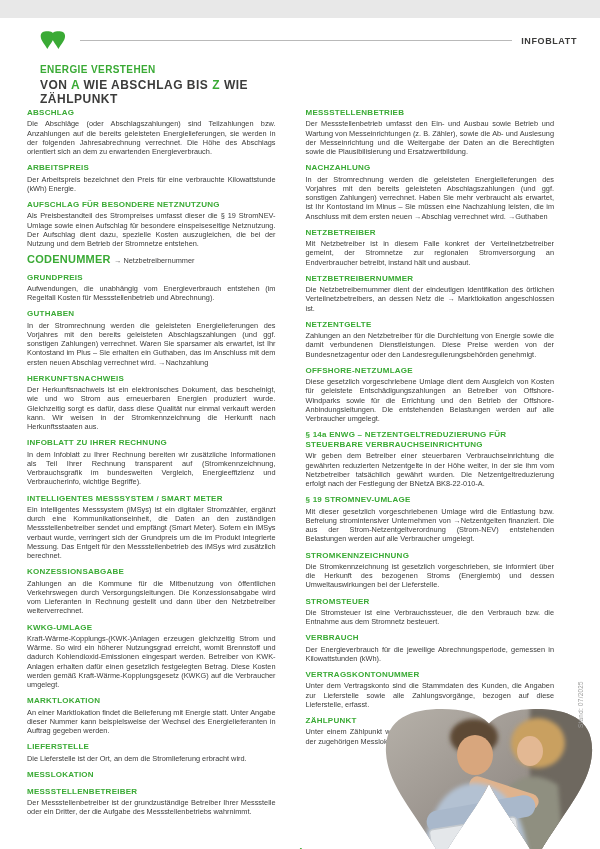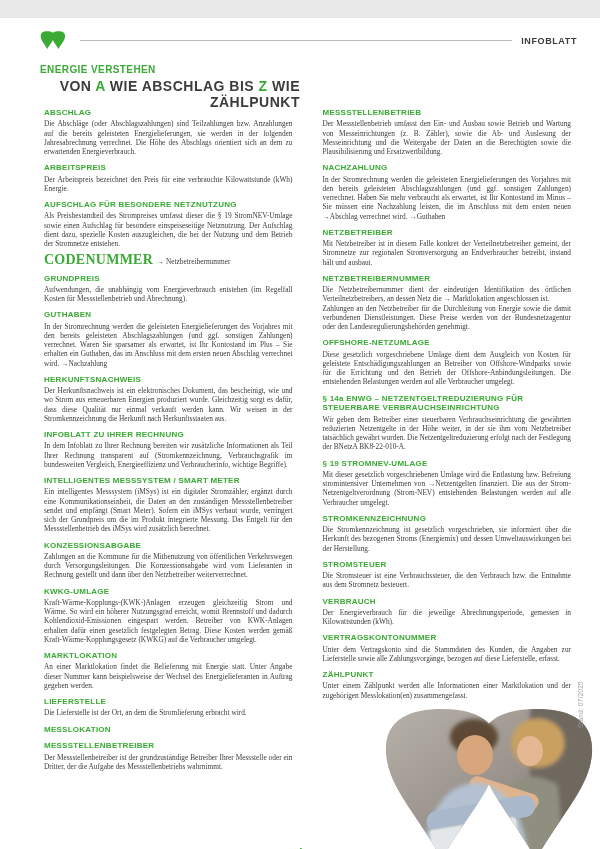--- a/index.html
+++ b/index.html
@@ -14,34 +14,34 @@
     display: flex; align-items: center; }
   .header .rule { flex: 1 1 auto; height: 1px; background: #b9b9b9;
     margin: 0 9px 0 14px; }
   .header .label { font-size: 9px; font-weight: bold; letter-spacing: 0.6px;
     color: #3c3c3b; }
   .logo-svg { width: 26px; height: 19px; display: block; }
   
   .titleblock { position: absolute; left: 40px; top: 46px; width: 260px; }
   .titleblock h1 { font-size: 10px; font-weight: bold; color: #3aaa35;
     letter-spacing: 0.4px; }
-  .subtitle { margin-top: 3px; font-size: 14px; font-weight: bold;
-    letter-spacing: 0.5px; color: #3c3c3b; text-align: right; }
+  .subtitle { margin-top: 3px; font-size: 12px; font-weight: bold;
+    letter-spacing: 0.5px; color: #3c3c3b; }
   .subtitle .g { color: #3aaa35; }
   
-  .columns { position: absolute; left: 44px; top: 84px; width: 527px;
+  .columns { position: absolute; left: 27px; top: 84px; width: 527px;
     display: flex; gap: 30px; }
   .col { width: 255px; }
   .entry h3 { color: #3aaa35; font-size: 8px; font-weight: bold;
     letter-spacing: 0.25px; margin: 7px 0 1.5px 0; line-height: 1.22; }
   .entry:first-child h3 { margin-top: 6px; }
   .entry p { font-size: 7.35px; line-height: 9.25px; text-align: justify;
-    color: #3c3c3b; font-family: Liberation Serif, serif; }
+    color: #3c3c3b; }
   .entry p.inline-entry { text-align: left; margin-top: 7px; }
-  .entry p.inline-entry .term { color: #3aaa35; font-size: 14px;
+  .entry p.inline-entry .term { color: #3aaa35; font-size: 11px;
     font-weight: bold; letter-spacing: 0.25px; }
   
   .page-number { position: absolute; bottom: 11px; left: 0; width: 600px;
     text-align: center; font-size: 8.5px; font-weight: bold; color: #3aaa35; }
   .stand { position: absolute; right: 16px; top: 630px; height: 80px;
     writing-mode: vertical-rl; transform: rotate(180deg);
     font-size: 6.3px; color: #9d9d9c; letter-spacing: 0.3px; }
   
   .photo { position: absolute; left: 380px; top: 689px; width: 220px;
     height: 160px; }
@@ -137,37 +137,38 @@
         </div>
         <div class="entry">
           <h3>NETZBETREIBER</h3>
           <p>Mit Netzbetreiber ist in diesem Falle konkret der Verteilnetzbetreiber gemeint, der Stromnetze zur regionalen Stromversorgung an Endverbraucher betreibt, instand hält und ausbaut.</p>
         </div>
         <div class="entry">
           <h3>NETZBETREIBERNUMMER</h3>
           <p>Die Netzbetreibernummer dient der eindeutigen Identifikation des örtlichen Verteilnetzbetreibers, an dessen Netz die → Marktlokation angeschlossen ist.</p>
         </div>
         <div class="entry">
+          <h3>NETZENTGELTE</h3>
           <p>Zahlungen an den Netzbetreiber für die Durchleitung von Energie sowie die damit verbundenen Dienstleistungen. Diese Preise werden von der Bundesnetzagentur oder den Landesregulierungsbehörden genehmigt.</p>
         </div>
         <div class="entry">
           <h3>OFFSHORE-NETZUMLAGE</h3>
           <p>Diese gesetzlich vorgeschriebene Umlage dient dem Ausgleich von Kosten für geleistete Entschädigungszahlungen an Betreiber von Offshore-Windparks sowie für die Errichtung und den Betrieb der Offshore-Anbindungsleitungen. Die entstehenden Belastungen werden auf alle Verbraucher umgelegt.</p>
         </div>
         <div class="entry">
           <h3>§ 14a ENWG – NETZENTGELTREDUZIERUNG FÜR STEUERBARE VERBRAUCHSEINRICHTUNG</h3>
           <p>Wir geben dem Betreiber einer steuerbaren Verbrauchseinrichtung die gewährten reduzierten Netzentgelte in der Höhe weiter, in der sie ihm vom Netzbetreiber tatsächlich gewährt wurden. Die Netzentgeltreduzierung erfolgt nach der Festlegung der BNetzA BK8-22-010-A.</p>
         </div>
         <div class="entry">
           <h3>§ 19 STROMNEV-UMLAGE</h3>
           <p>Mit dieser gesetzlich vorgeschriebenen Umlage wird die Entlastung bzw. Befreiung stromintensiver Unternehmen von →Netzentgelten finanziert. Die aus der Strom-Netzentgeltverordnung (Strom-NEV) entstehenden Belastungen werden auf alle Verbraucher umgelegt.</p>
         </div>
         <div class="entry">
           <h3>STROMKENNZEICHNUNG</h3>
-          <p>Die Stromkennzeichnung ist gesetzlich vorgeschrieben, sie informiert über die Herkunft des bezogenen Stroms (Energiemix) und dessen Umweltauswirkungen bei der Herstellung.</p>
+          <p>Die Stromkennzeichnung ist gesetzlich vorgeschrieben, sie informiert über die Herkunft des bezogenen Stroms (Energiemix) und dessen Umweltauswirkungen bei der Lieferstelle.</p>
         </div>
         <div class="entry">
           <h3>STROMSTEUER</h3>
           <p>Die Stromsteuer ist eine Verbrauchssteuer, die den Verbrauch bzw. die Entnahme aus dem Stromnetz besteuert.</p>
         </div>
         <div class="entry">
           <h3>VERBRAUCH</h3>
           <p>Der Energieverbrauch für die jeweilige Abrechnungsperiode, gemessen in Kilowattstunden (kWh).</p>
         </div>
         <div class="entry">

